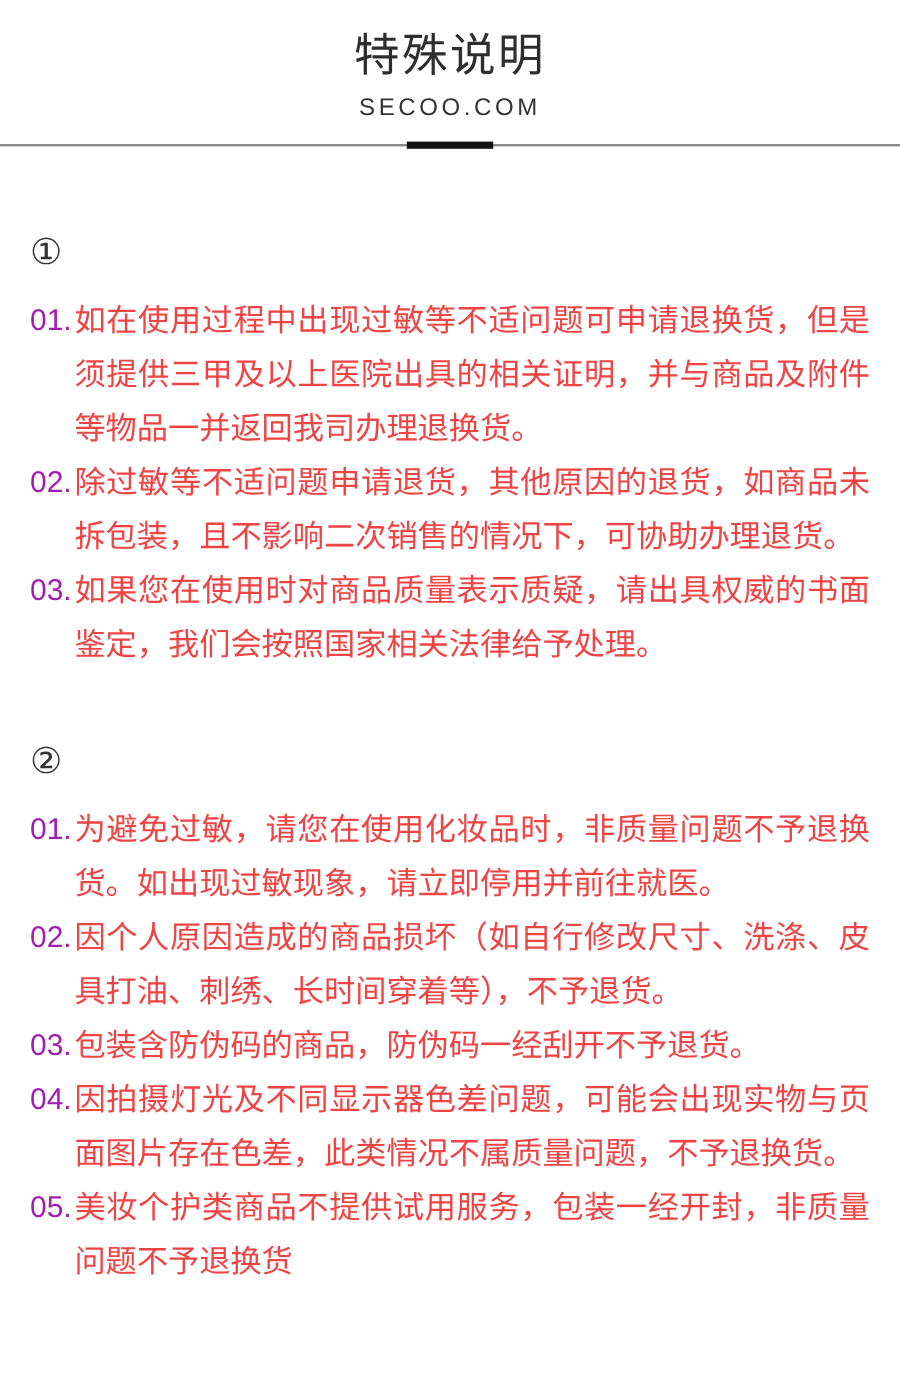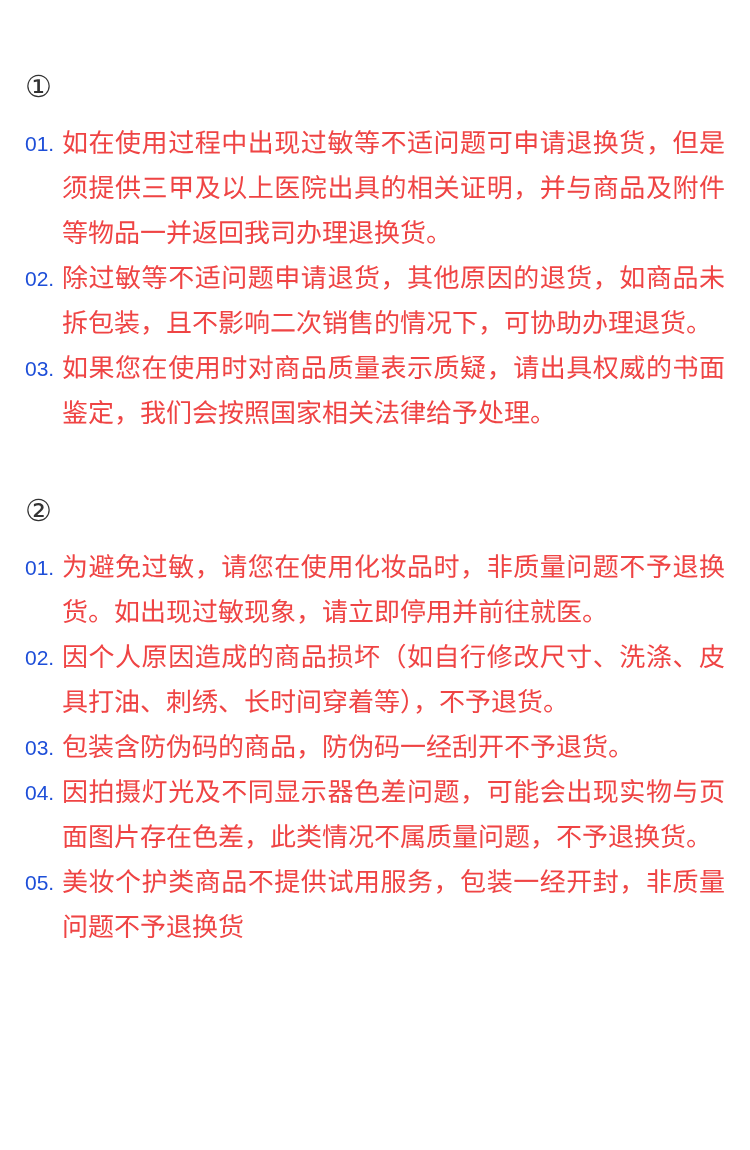--- a/index.html
+++ b/index.html
@@ -81,39 +81,47 @@
     margin: 16px 0 0 0;
     padding: 0;
   }
   .item-list li {
     display: flex;
     align-items: flex-start;
   }
   .item-num {
     flex: 0 0 37px;
     width: 37px;
-    font-size: 21px;
+    font-size: 25px;
     line-height: 45px;
-    color: #1d4ed8;
+    color: #a21caf;
   }
   .item-text {
     flex: 1 1 auto;
     margin: 0;
     font-size: 26px;
     line-height: 45px;
     color: #ef4444;
     text-align: justify;
     word-break: break-all;
   }
 </style>
 </head>
 <body>
 
 <div class="page">
 
+  <div class="header">
+    <h1 class="page-title">特殊说明</h1>
+    <div class="brand-domain">SECOO.COM</div>
+    <div class="header-divider">
+      <span class="line"></span>
+      <span class="accent"></span>
+    </div>
+  </div>
 
   <div class="content">
 
     <section class="section-first">
       <h2 class="section-heading">
         <span class="marker">①</span>
       </h2>
       <ol class="item-list">
         <li>
           <span class="item-num">01.</span>

